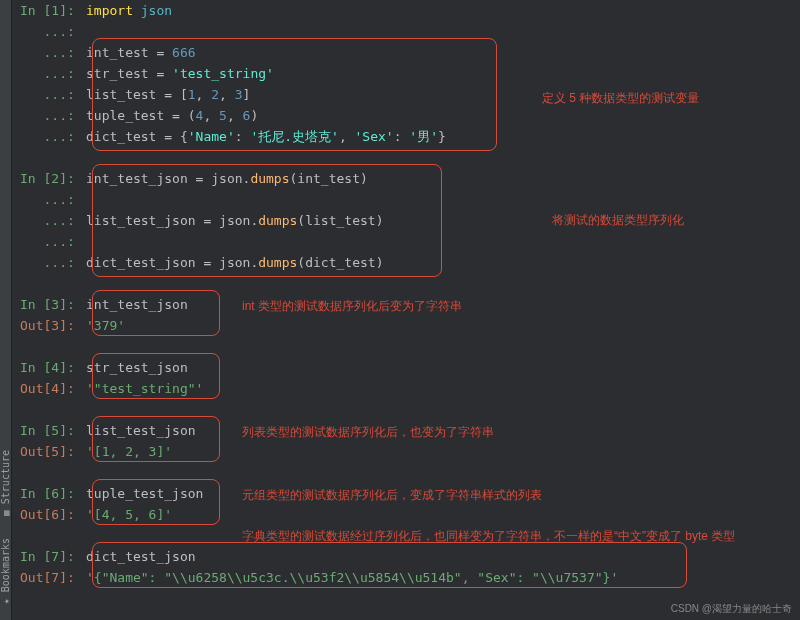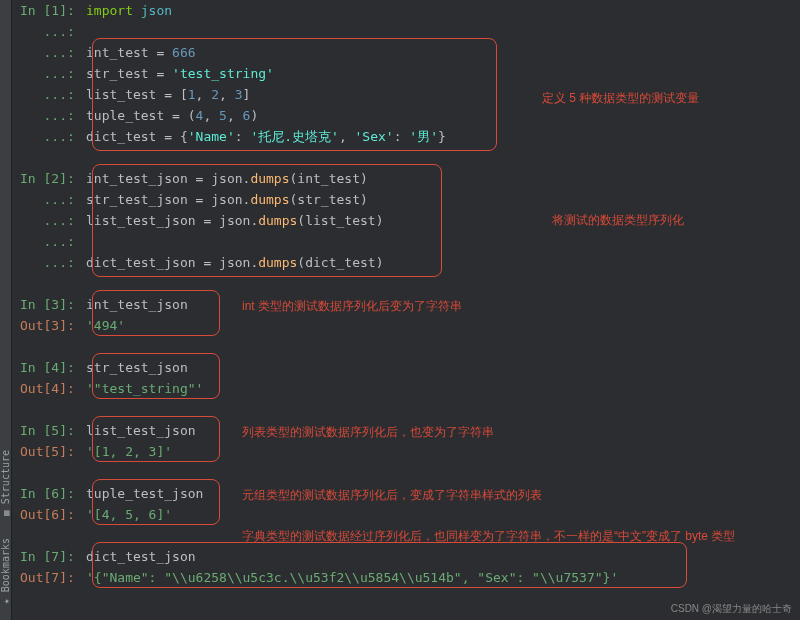--- a/index.html
+++ b/index.html
@@ -45,21 +45,21 @@
   .prompt {
     width: 74px;
     flex-shrink: 0;
     text-align: left;
     padding-left: 8px;
   }
   .in-prompt { color: #6aab73; }
   .out-prompt { color: #c77d5b; }
   .cont-prompt { color: #6aab73; }
   .code { white-space: pre; }
-  .kw { color: #84cc16; margin-top: 44px; }
+  .kw { color: #fde047; margin-top: 44px; }
   .mod { color: #56b6c2; }
   .var { color: #bcbec4; }
   .op { color: #bcbec4; }
   .num { color: #6897bb; }
   .str { color: #5eead4; }
   .fn { color: #fdba74; }
   .out-str { color: #6aab73; }
   .box {
     position: absolute;
     border: 1.5px solid #d94a38;
@@ -96,28 +96,28 @@
   <div class="line"><span class="prompt in-prompt"><span>In [1]:</span> </span><span class="code"><span class="kw">import</span> <span class="mod">json</span></span></div>
   <div class="line"><span class="prompt cont-prompt"><span>   ...:</span> </span></div>
   <div class="line"><span class="prompt cont-prompt"><span>   ...:</span> </span><span class="code"><span class="var">int_test</span><span class="op"> = </span><span class="num">666</span></span></div>
   <div class="line"><span class="prompt cont-prompt"><span>   ...:</span> </span><span class="code"><span class="var">str_test</span><span class="op"> = </span><span class="str">'test_string'</span></span></div>
   <div class="line"><span class="prompt cont-prompt"><span>   ...:</span> </span><span class="code"><span class="var">list_test</span><span class="op"> = [</span><span class="num">1</span><span class="op">, </span><span class="num">2</span><span class="op">, </span><span class="num">3</span><span class="op">]</span></span></div>
   <div class="line"><span class="prompt cont-prompt"><span>   ...:</span> </span><span class="code"><span class="var">tuple_test</span><span class="op"> = (</span><span class="num">4</span><span class="op">, </span><span class="num">5</span><span class="op">, </span><span class="num">6</span><span class="op">)</span></span></div>
   <div class="line"><span class="prompt cont-prompt"><span>   ...:</span> </span><span class="code"><span class="var">dict_test</span><span class="op"> = {</span><span class="str">'Name'</span><span class="op">: </span><span class="str">'托尼.史塔克'</span><span class="op">, </span><span class="str">'Sex'</span><span class="op">: </span><span class="str">'男'</span><span class="op">}</span></span></div>
   <div class="line"><span class="prompt"> </span></div>
 
   <div class="line"><span class="prompt in-prompt"><span>In [2]:</span> </span><span class="code"><span class="var">int_test_json</span><span class="op"> = </span><span class="var">json</span><span class="op">.</span><span class="fn">dumps</span><span class="op">(</span><span class="var">int_test</span><span class="op">)</span></span></div>
-  <div class="line"><span class="prompt cont-prompt"><span>   ...:</span> </span><span class="code"><span class="var">str_test_json</span><span class="op"> = </span><span class="var">json</span><span class="op">.</span><span class="fn">dumps</span><span class="op">(</span><span class="var">str_test</span><span class="op">)</span></span></div>
+  <div class="line"><span class="prompt cont-prompt"><span>   ...:</span> </span></div>
   <div class="line"><span class="prompt cont-prompt"><span>   ...:</span> </span><span class="code"><span class="var">list_test_json</span><span class="op"> = </span><span class="var">json</span><span class="op">.</span><span class="fn">dumps</span><span class="op">(</span><span class="var">list_test</span><span class="op">)</span></span></div>
   <div class="line"><span class="prompt cont-prompt"><span>   ...:</span> </span></div>
   <div class="line"><span class="prompt cont-prompt"><span>   ...:</span> </span><span class="code"><span class="var">dict_test_json</span><span class="op"> = </span><span class="var">json</span><span class="op">.</span><span class="fn">dumps</span><span class="op">(</span><span class="var">dict_test</span><span class="op">)</span></span></div>
   <div class="line"><span class="prompt"> </span></div>
 
   <div class="line"><span class="prompt in-prompt"><span>In [3]:</span> </span><span class="code var">int_test_json</span></div>
-  <div class="line"><span class="prompt out-prompt"><span>Out[3]:</span> </span><span class="code out-str">'494'</span></div>
+  <div class="line"><span class="prompt out-prompt"><span>Out[3]:</span> </span><span class="code out-str">'379'</span></div>
   <div class="line"><span class="prompt"> </span></div>
 
   <div class="line"><span class="prompt in-prompt"><span>In [4]:</span> </span><span class="code var">str_test_json</span></div>
   <div class="line"><span class="prompt out-prompt"><span>Out[4]:</span> </span><span class="code out-str">'"test_string"'</span></div>
   <div class="line"><span class="prompt"> </span></div>
 
   <div class="line"><span class="prompt in-prompt"><span>In [5]:</span> </span><span class="code var">list_test_json</span></div>
   <div class="line"><span class="prompt out-prompt"><span>Out[5]:</span> </span><span class="code out-str">'[1, 2, 3]'</span></div>
   <div class="line"><span class="prompt"> </span></div>
 

